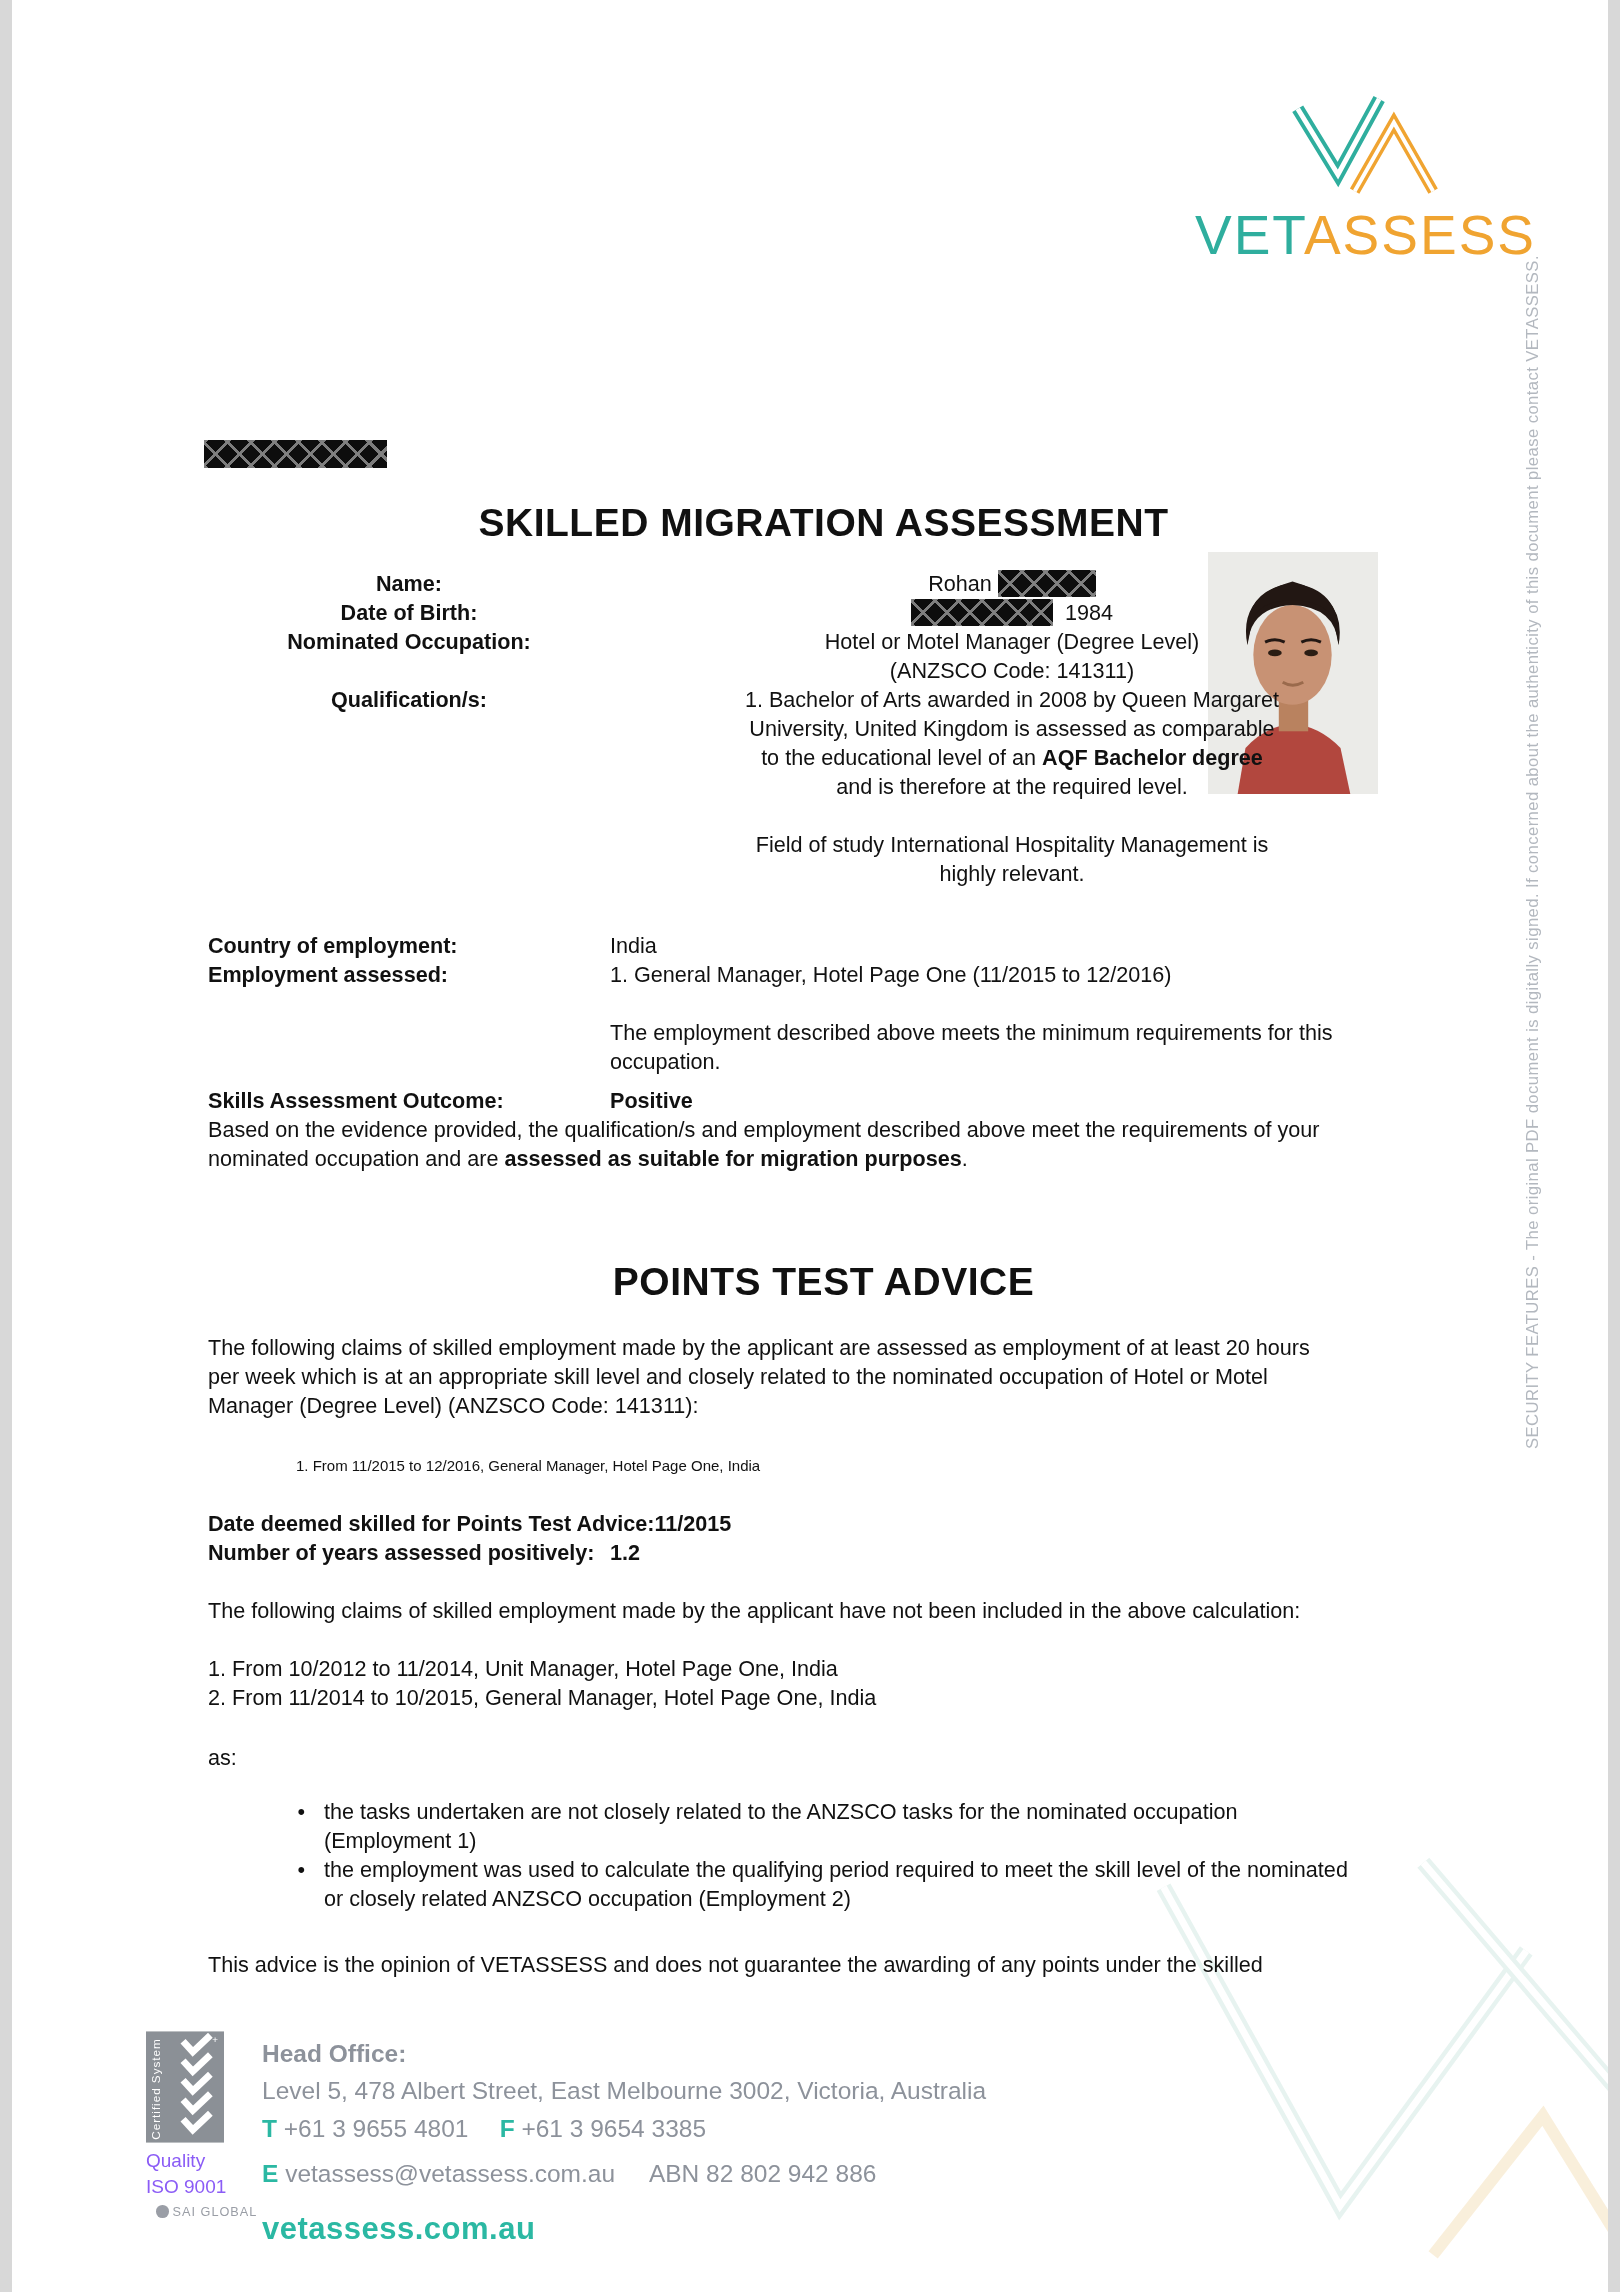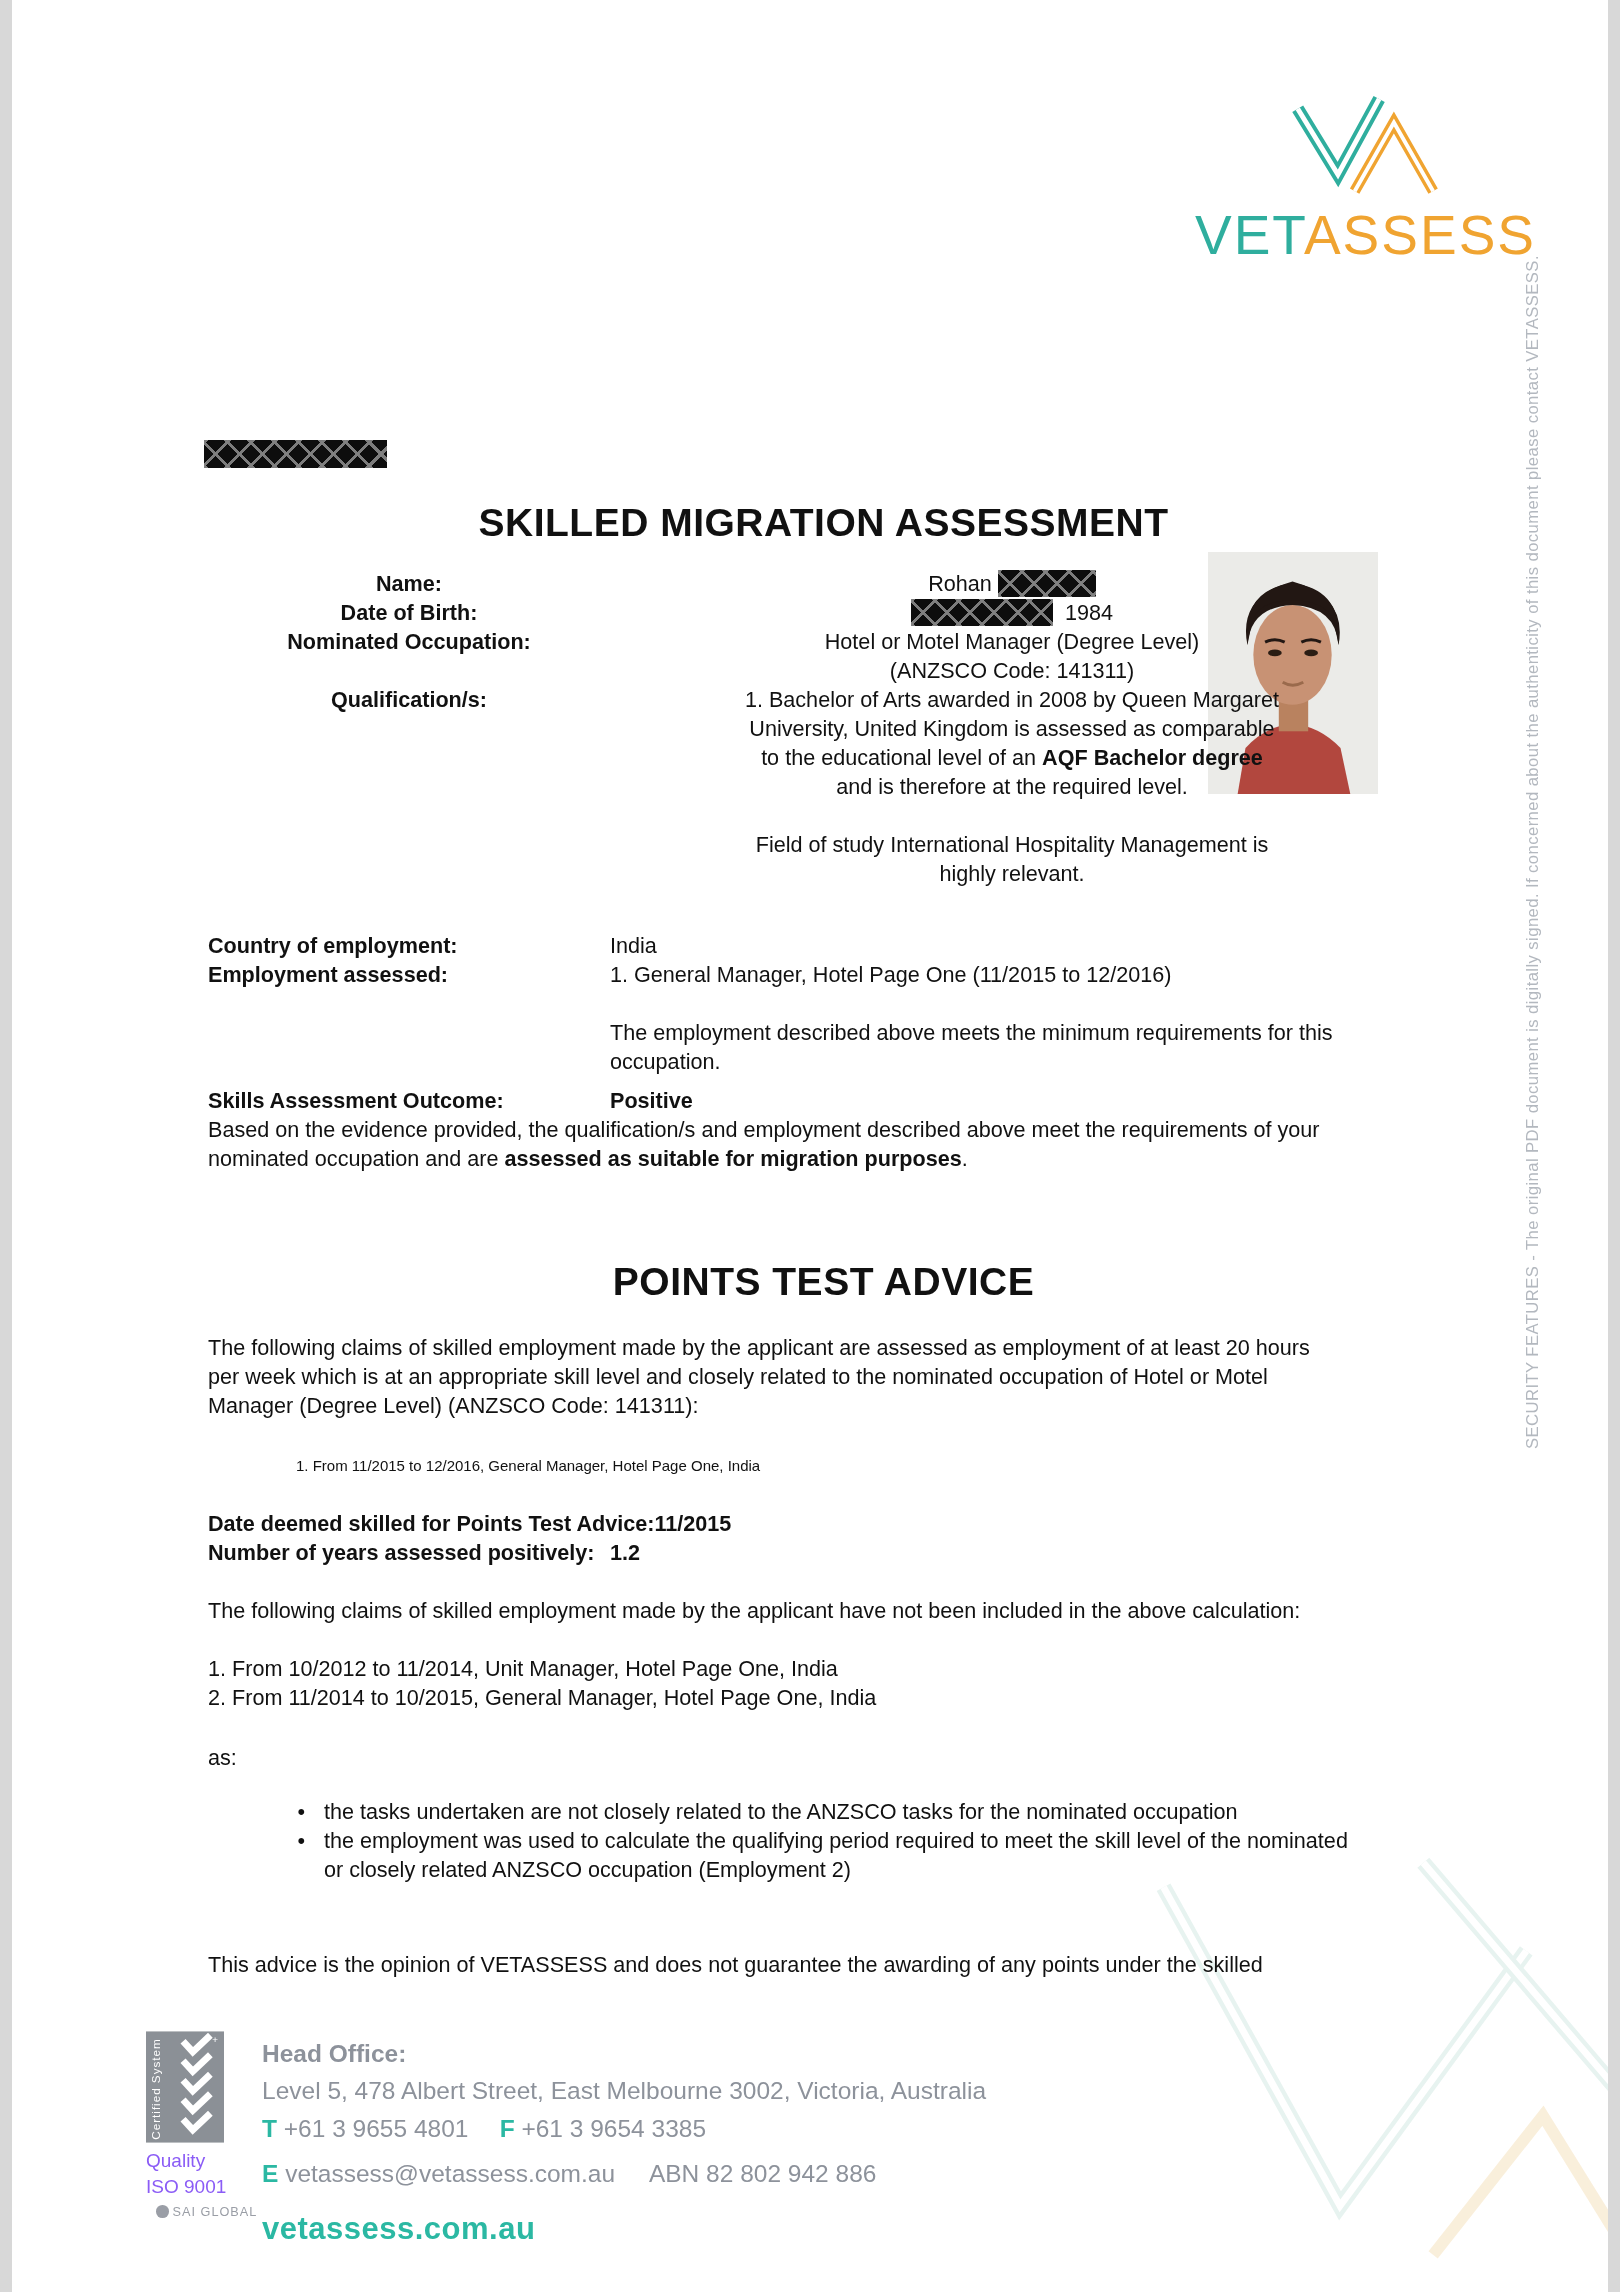--- a/index.html
+++ b/index.html
@@ -183,20 +183,21 @@
   <div class="abs" style="left:196px;top:1654px;width:1206px;z-index:1;">
     <div class="line">1. From 10/2012 to 11/2014, Unit Manager, Hotel Page One, India</div>
     <div class="line">2. From 11/2014 to 10/2015, General Manager, Hotel Page One, India</div>
   </div>
 
   <div class="abs line" style="left:196px;top:1743px;z-index:1;">as:</div>
 
   <div class="abs" style="left:312px;top:1797px;width:1093px;z-index:1;">
     <div class="bullet-item">
       <div class="line first">the tasks undertaken are not closely related to the ANZSCO tasks for the nominated occupation</div>
+      <div class="line">(Employment 1)</div>
     </div>
     <div class="bullet-item">
       <div class="line first">the employment was used to calculate the qualifying period required to meet the skill level of the nominated</div>
       <div class="line">or closely related ANZSCO occupation (Employment 2)</div>
     </div>
   </div>
 
   <div class="abs line" style="left:196px;top:1950px;z-index:1;">This advice is the opinion of VETASSESS and does not guarantee the awarding of any points under the skilled</div>
 
   <svg class="abs" style="left:134px;top:2031px;z-index:1;" width="78" height="112" viewBox="0 0 80 114">

